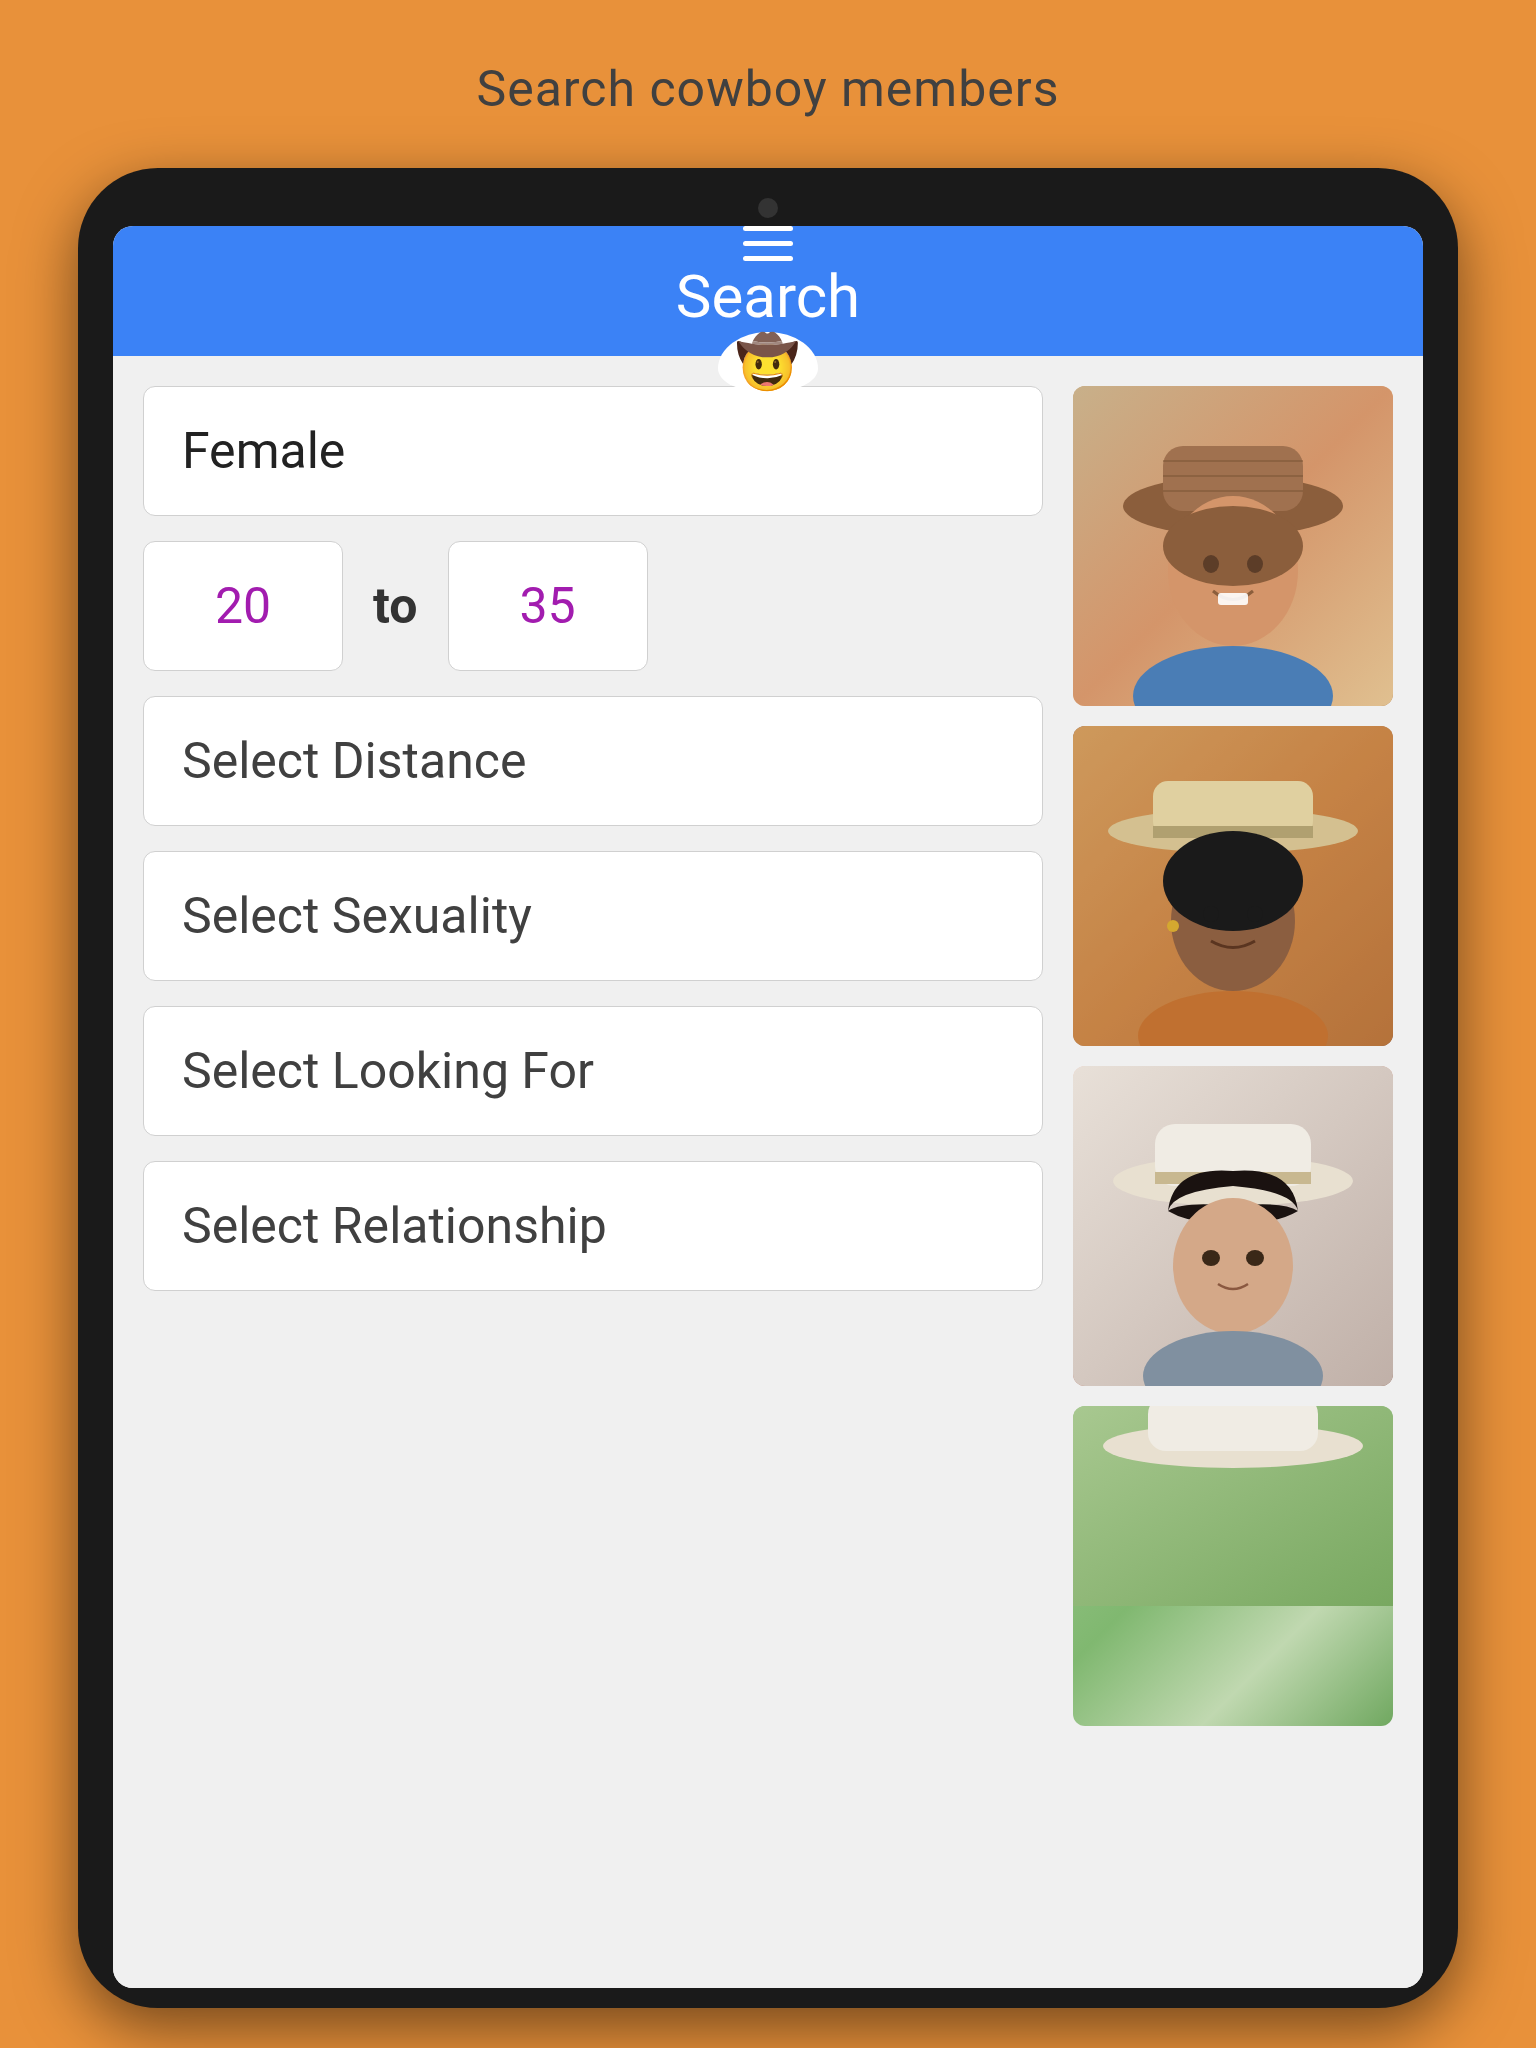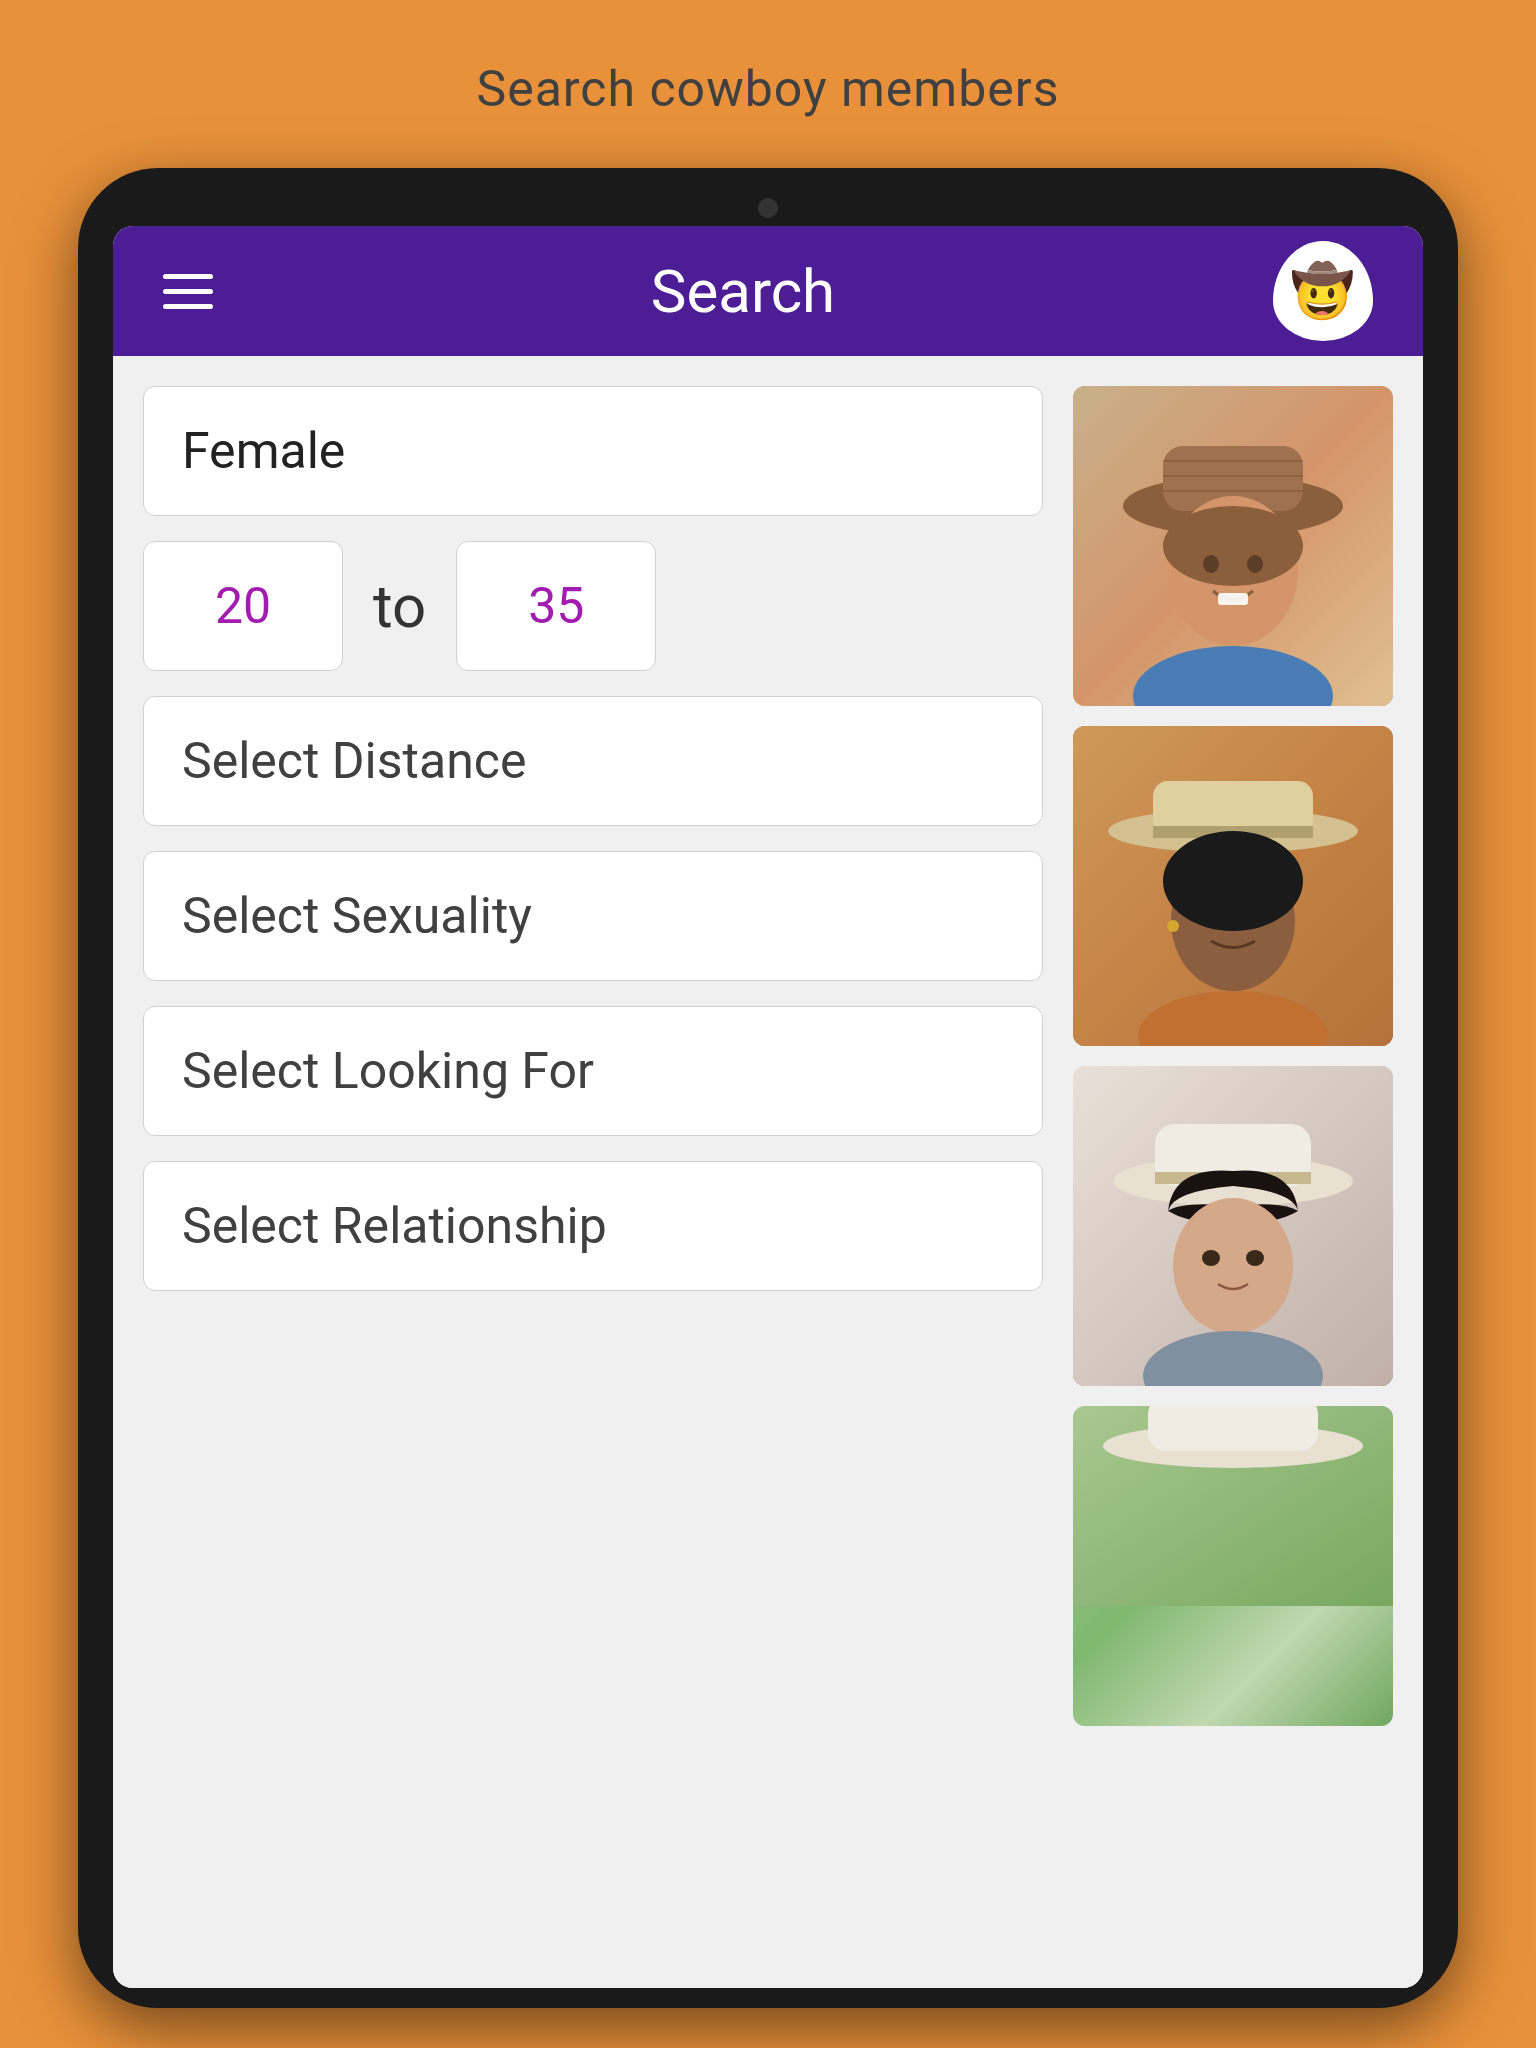--- a/index.html
+++ b/index.html
@@ -51,27 +51,28 @@
       flex: 1;
       background: #f0f0f0;
       border-radius: 20px;
       overflow: hidden;
       display: flex;
       flex-direction: column;
     }
 
     
     .app-header {
-      background: #4c1d95;
+      background: #3b82f6;
       height: 130px;
       display: flex;
       align-items: center;
       justify-content: space-between;
       padding: 0 50px;
       flex-shrink: 0;
+      flex-direction: column;
     }
 
     .hamburger-icon {
       display: flex;
       flex-direction: column;
       gap: 10px;
     }
 
     .hamburger-icon span {
       display: block;
@@ -155,23 +156,24 @@
       width: 200px;
       height: 130px;
       display: flex;
       align-items: center;
       justify-content: center;
       font-size: 50px;
       color: #a21caf;
     }
 
     .age-separator {
-      font-size: 60px;
+      font-size: 50px;
       color: #333;
       padding: 0 10px;
+      font-weight: bold;
     }
 
     
     .photo-tile {
       width: 320px;
       height: 320px;
       border-radius: 12px;
       overflow: hidden;
       background: #ccc;
       flex-shrink: 0;

